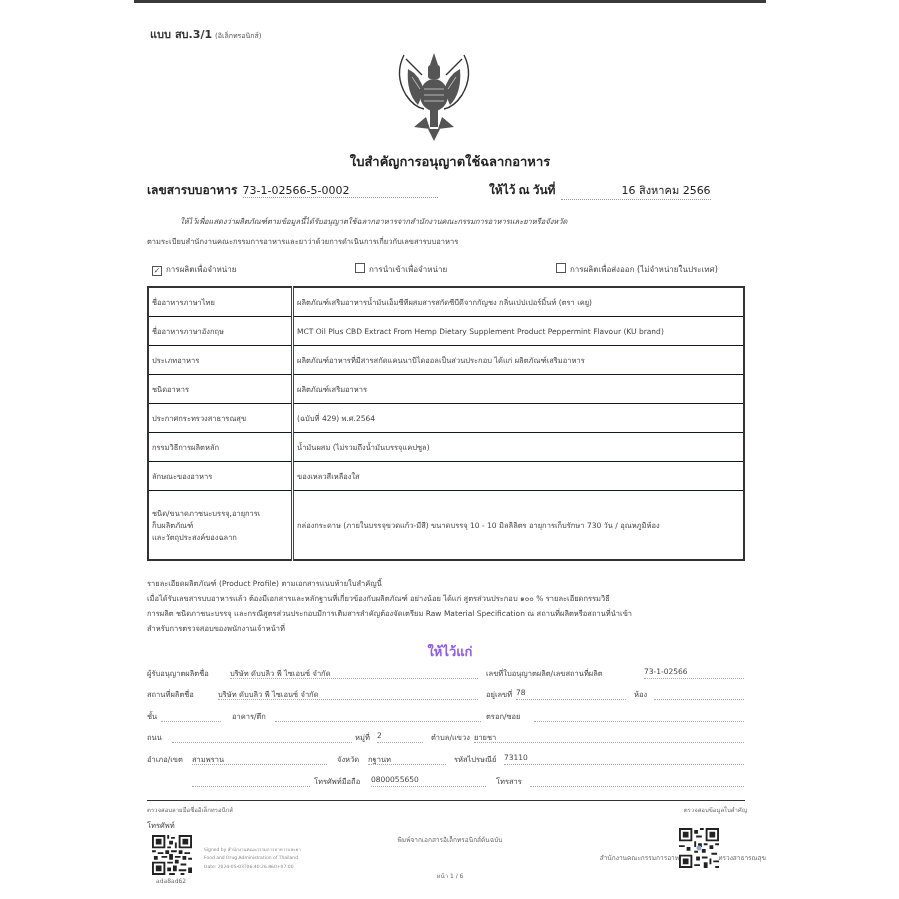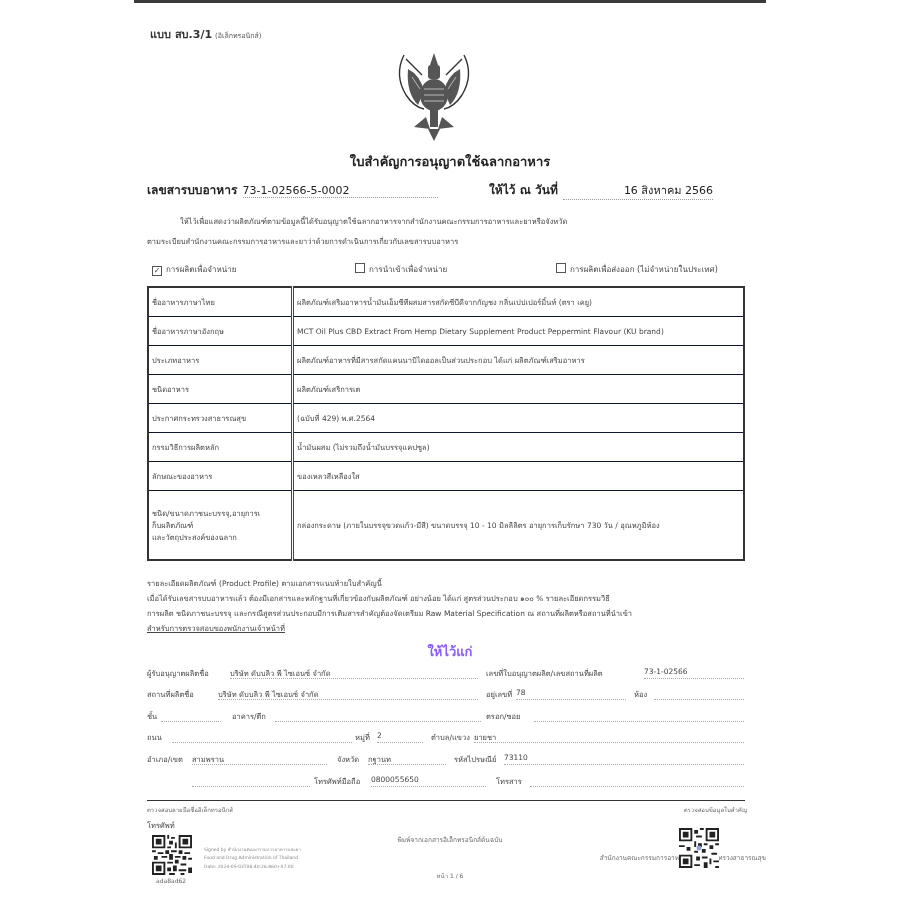--- a/index.html
+++ b/index.html
@@ -5,21 +5,21 @@
   html, body { margin:0; padding:0; }
   body { width:899px; height:899px; background:#ffffff; position:relative; overflow:hidden;
          font-family:"DejaVu Sans", sans-serif; color:#333; }
   .topbar { position:absolute; left:134px; top:0; width:632px; height:3px; background:#3a3a3a; }
   .page { position:absolute; left:134px; top:3px; width:632px; height:890px; background:#fff; }
   .abs { position:absolute; white-space:nowrap; }
   .formcode { left:16px; top:22px; font-size:11px; font-weight:bold; color:#333; }
   .formcode .sub { font-size:7px; font-weight:normal; color:#555; margin-left:3px; }
   .garuda { left:250px; top:42px; width:100px; height:100px; }
   .title { left:0; width:632px; top:148px; text-align:center; font-size:13px; font-weight:bold; color:#222; }
-  .lbl-big { font-size:12px; font-weight:bold; color:#222; }
+  .lbl-big { font-size:12px; font-weight:bold; color:#222;font-family:Liberation Serif, serif; }
   .val-big { font-size:11px; color:#222; }
   .uline { border-bottom:1px dotted #999; }
   .para { font-size:7.5px; color:#444; }
   .cb-row { font-size:8px; color:#444; }
   .cb { display:inline-block; width:8px; height:8px; border:1px solid #555; vertical-align:-1px; margin-right:4px; font-size:8px; line-height:8px; text-align:center; }
   table.info { position:absolute; left:13px; top:283px; width:598px; border-collapse:collapse; border:2px solid #333; }
   table.info td { border:1px solid #0f172a; font-size:7.5px; color:#444; padding:0 3px; height:28px; vertical-align:middle; }
   table.info td.k { width:136px; border-right:3px double #444; }
   table.info tr.tall td { height:68px; }
   .bottomtext { left:13px; font-size:7.5px; color:#444; }
@@ -66,21 +66,21 @@
 
   <div class="abs" style="left:13px;top:176px;">
     <span class="lbl-big">เลขสารบบอาหาร</span>
     <span class="val-big uline" style="display:inline-block;width:195px;">73-1-02566-5-0002</span>
   </div>
   <div class="abs" style="left:355px;top:176px;text-align:right;">
     <span class="lbl-big">ให้ไว้ ณ วันที่</span>
     <span class="val-big uline" style="display:inline-block;width:150px;">16 สิงหาคม 2566</span>
   </div>
 
-  <div class="abs para" style="left:46px;top:212px;">ให้ไว้เพื่อแสดงว่าผลิตภัณฑ์ตามข้อมูลนี้ได้รับอนุญาตใช้ฉลากอาหารจากสำนักงานคณะกรรมการอาหารและยาหรือจังหวัด</div>
+  <div class="abs para" style="left:46px;top:212px;font-style:italic;">ให้ไว้เพื่อแสดงว่าผลิตภัณฑ์ตามข้อมูลนี้ได้รับอนุญาตใช้ฉลากอาหารจากสำนักงานคณะกรรมการอาหารและยาหรือจังหวัด</div>
   <div class="abs para" style="left:13px;top:232px;">ตามระเบียบสำนักงานคณะกรรมการอาหารและยาว่าด้วยการดำเนินการเกี่ยวกับเลขสารบบอาหาร</div>
 
   <div class="abs cb-row" style="left:18px;top:260px;">
     <span class="cb">✓</span><span>การผลิตเพื่อจำหน่าย</span>
   </div>
   <div class="abs cb-row" style="left:221px;top:260px;">
     <span class="cb"></span><span>การนำเข้าเพื่อจำหน่าย</span>
   </div>
   <div class="abs cb-row" style="left:422px;top:260px;">
     <span class="cb"></span><span>การผลิตเพื่อส่งออก (ไม่จำหน่ายในประเทศ)</span>
@@ -95,21 +95,21 @@
     <tr>
           <td class="k">ชื่ออาหารภาษาอังกฤษ</td>
           <td>MCT Oil Plus CBD Extract From Hemp Dietary Supplement Product Peppermint Flavour (KU brand)</td>
         </tr>
     <tr>
           <td class="k">ประเภทอาหาร</td>
           <td>ผลิตภัณฑ์อาหารที่มีสารสกัดแคนนาบิไดออลเป็นส่วนประกอบ ได้แก่ ผลิตภัณฑ์เสริมอาหาร</td>
         </tr>
     <tr>
           <td class="k">ชนิดอาหาร</td>
-          <td>ผลิตภัณฑ์เสริการเต</td>
+          <td>ผลิตภัณฑ์เสริมอาหาร</td>
         </tr>
     <tr>
           <td class="k">ประกาศกระทรวงสาธารณสุข</td>
           <td>(ฉบับที่ 429) พ.ศ.2564</td>
         </tr>
     <tr>
           <td class="k">กรรมวิธีการผลิตหลัก</td>
           <td>น้ำมันผสม (ไม่รวมถึงน้ำมันบรรจุแคปซูล)</td>
         </tr>
     <tr>
@@ -123,21 +123,21 @@
         <div>และวัตถุประสงค์ของฉลาก</div>
       </td>
       <td>กล่องกระดาษ (ภายในบรรจุขวดแก้ว-มีสี)  ขนาดบรรจุ 10 - 10 มิลลิลิตร อายุการเก็บรักษา 730 วัน / อุณหภูมิห้อง</td>
     </tr>
   </tbody>
     </table>
 
   <div class="abs bottomtext" style="top:574px;">รายละเอียดผลิตภัณฑ์ (Product Profile) ตามเอกสารแนบท้ายใบสำคัญนี้</div>
   <div class="abs bottomtext" style="top:589px;">เมื่อได้รับเลขสารบบอาหารแล้ว ต้องมีเอกสารและหลักฐานที่เกี่ยวข้องกับผลิตภัณฑ์ อย่างน้อย ได้แก่ สูตรส่วนประกอบ ๑๐๐ % รายละเอียดกรรมวิธี</div>
   <div class="abs bottomtext" style="top:604px;">การผลิต ชนิดภาชนะบรรจุ และกรณีสูตรส่วนประกอบมีการเติมสารสำคัญต้องจัดเตรียม Raw Material Specification ณ สถานที่ผลิตหรือสถานที่นำเข้า</div>
-  <div class="abs bottomtext" style="top:619px;text-decoration:underline;">สำหรับการตรวจสอบของพนักงานเจ้าหน้าที่</div>
+  <div class="abs bottomtext" style="top:619px;">สำหรับการตรวจสอบของพนักงานเจ้าหน้าที่</div>
 
   <div class="abs given">ให้ไว้แก่</div>
 
   <div class="abs fl" style="left:13px;top:664px;">ผู้รับอนุญาตผลิตชื่อ</div>
   <div class="abs fv" style="left:96px;top:664px;width:248px;">บริษัท ดับบลิว พี ไซเอนซ์ จำกัด</div>
   <div class="abs fl" style="left:352px;top:664px;">เลขที่ใบอนุญาตผลิต/เลขสถานที่ผลิต</div>
   <div class="abs fv" style="left:510px;top:664px;width:100px;">73-1-02566</div>
 
   <div class="abs fl" style="left:13px;top:685px;">สถานที่ผลิตชื่อ</div>
   <div class="abs fv" style="left:84px;top:685px;width:260px;">บริษัท ดับบลิว พี ไซเอนซ์ จำกัด</div>

